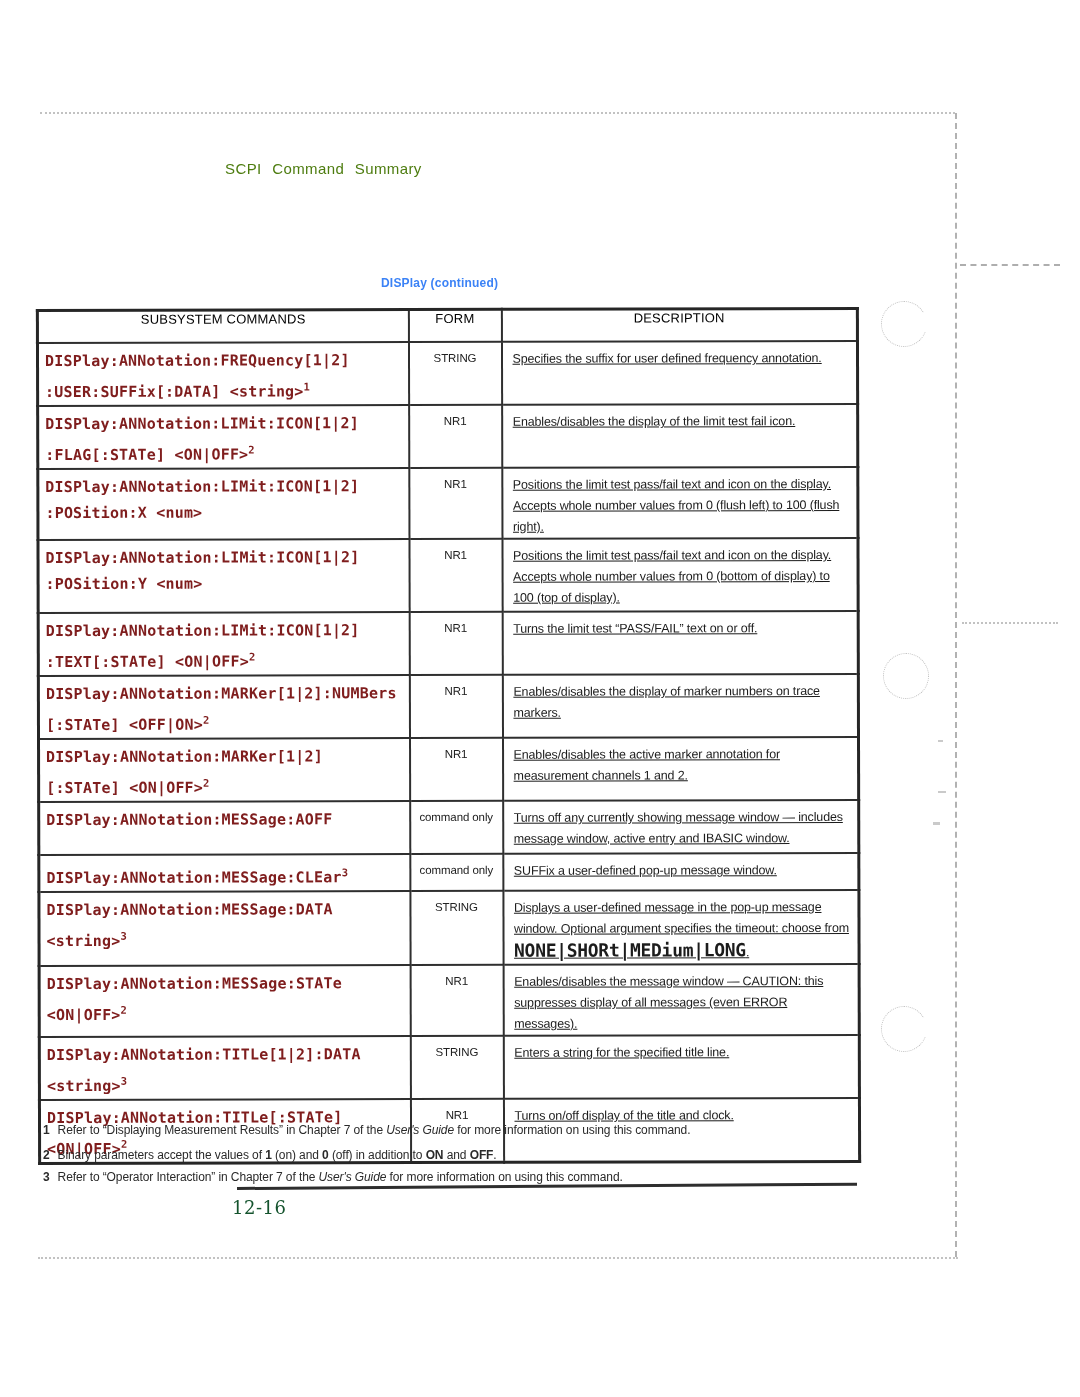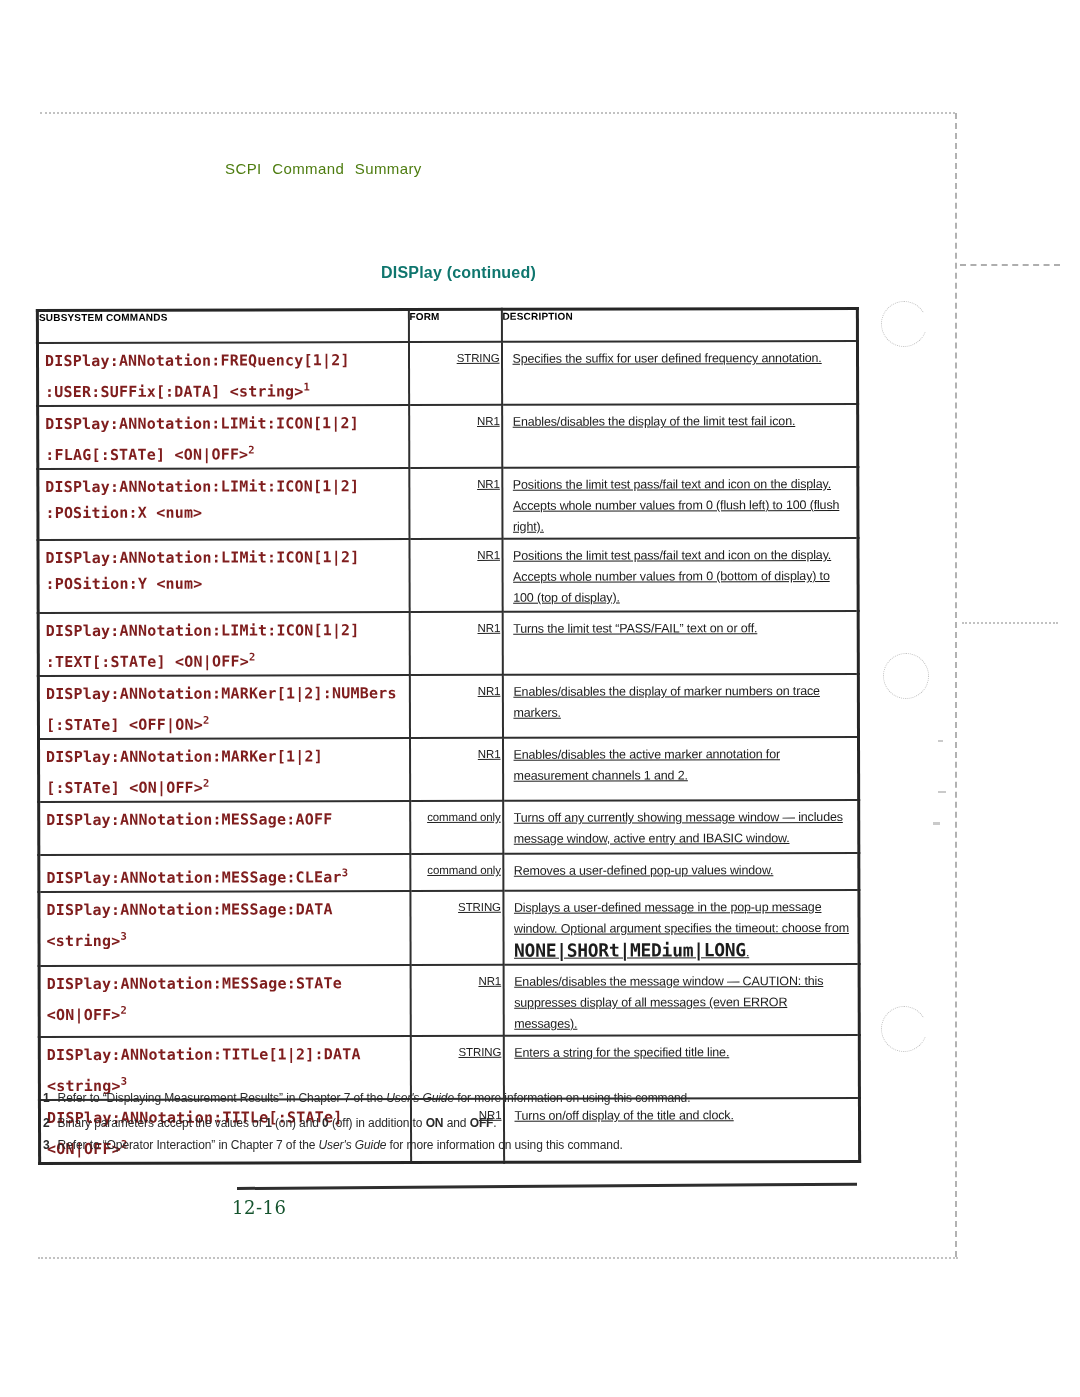--- a/index.html
+++ b/index.html
@@ -6,59 +6,58 @@
   body{
     width:1080px;height:1397px;position:relative;background:#ffffff;
     font-family:"Liberation Sans", sans-serif;color:#1a1a1a;overflow:hidden;
   }
   
   .doc-header{
     position:absolute;left:225px;top:160px;font-size:15px;color:#4d7c0f;
     word-spacing:6px;letter-spacing:.4px;
   }
   .table-title{
-    position:absolute;left:381px;top:264px;font-size:16px;font-weight:bold;color:#0f766e;
+    position:absolute;left:381px;top:276px;font-size:12px;font-weight:bold;color:#3b82f6;
     letter-spacing:.2px;
   }
   
   table.scpi{
     position:absolute;left:37px;top:308px;width:820px;
     border-collapse:collapse;table-layout:fixed;
     transform:rotate(-0.15deg);
     border:3px solid #262626;
   }
   table.scpi th, table.scpi td{
     border:2px solid #2f2f2f;vertical-align:top;overflow:hidden;
   }
   th.hdr{
-    height:30px;font-size:10px;font-weight:bold;color:#000;
-    text-align:left;vertical-align:middle;letter-spacing:.2px;padding:0;
+    height:30px;font-size:13px;font-weight:normal;color:#000;
+    text-align:center;vertical-align:middle;letter-spacing:.2px;padding:0;
   }
   td.cmd{
     font-family:"DejaVu Sans Mono", monospace;font-weight:bold;font-size:15px;
     color:#7f1d1d;line-height:26px;padding:4px 2px 0 6px;white-space:nowrap;
     letter-spacing:.2px;
   }
   td.cmd sup{font-size:10.5px;letter-spacing:0;}
   td.form{
-    font-size:11.5px;color:#222;text-align:right;padding-top:9px;
+    font-size:11.5px;color:#222;text-align:center;padding-top:9px;
     letter-spacing:-.1px;
-    text-decoration:underline;
   }
   td.desc{
     font-size:12.5px;color:#1c1c1c;line-height:21px;padding:6px 8px 0 10px;
     letter-spacing:-.15px;
     text-decoration:underline;
   }
   .desc-mono{
     font-family:"DejaVu Sans Mono", monospace;font-weight:bold;font-size:18px;
     letter-spacing:-.3px;
   }
   
-  .fn{position:absolute;left:43px;font-size:12px;color:#2a2a2a;letter-spacing:-.1px;white-space:nowrap;}
+  .fn{position:absolute;left:43px;font-size:12px;color:#2a2a2a;letter-spacing:-.1px;white-space:nowrap;margin-top:32px;}
   .fn .num{font-weight:bold;margin-right:8px;}
   .fn i{font-style:italic;}
   .fn b{font-weight:bold;}
   
   .footer-rule{
     position:absolute;left:237px;top:1187px;width:620px;height:2.5px;background:#2e2e2e;
     transform:rotate(-0.4deg);transform-origin:left center;
   }
   .page-number{
     position:absolute;left:232px;top:1197px;font-family:"DejaVu Serif", serif;
@@ -157,21 +156,21 @@
           <div><span>DISPlay:ANNotation:MESSage:AOFF</span></div>
         </td>
         <td class="form">command only</td>
         <td class="desc"><span>Turns off any currently showing message window — includes message window, active entry and IBASIC window.</span></td>
       </tr>
       <tr style="height: 32px;">
         <td class="cmd">
           <div><span>DISPlay:ANNotation:MESSage:CLEar</span><sup>3</sup></div>
         </td>
         <td class="form">command only</td>
-        <td class="desc"><span>Removes a user-defined pop-up values window.</span></td>
+        <td class="desc"><span>SUFFix a user-defined pop-up message window.</span></td>
       </tr>
       <tr style="height: 70px;">
         <td class="cmd">
           <div><span>DISPlay:ANNotation:MESSage:DATA</span></div>
           <div><span>&lt;string&gt;</span><sup>3</sup></div>
         </td>
         <td class="form">STRING</td>
         <td class="desc"><span>Displays a user-defined message in the pop-up message window. Optional argument specifies the timeout: choose from </span><span class="desc-mono">NONE|SHORt|MEDium|LONG</span><span>.</span></td>
       </tr>
       <tr style="height: 55px;">

